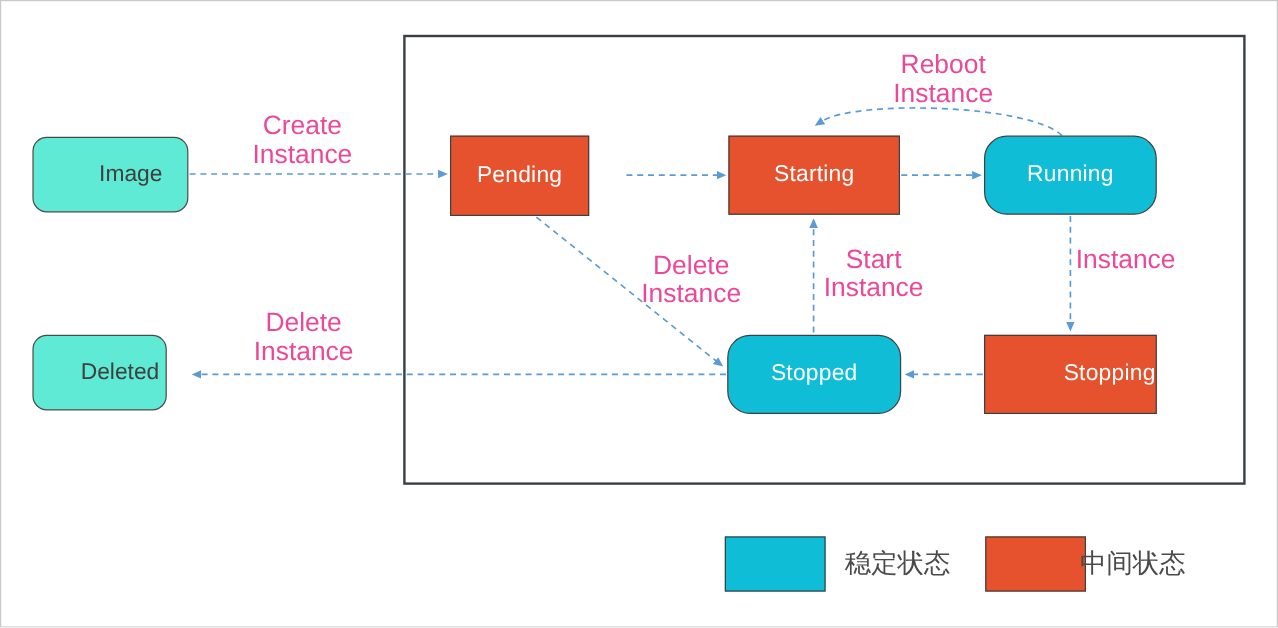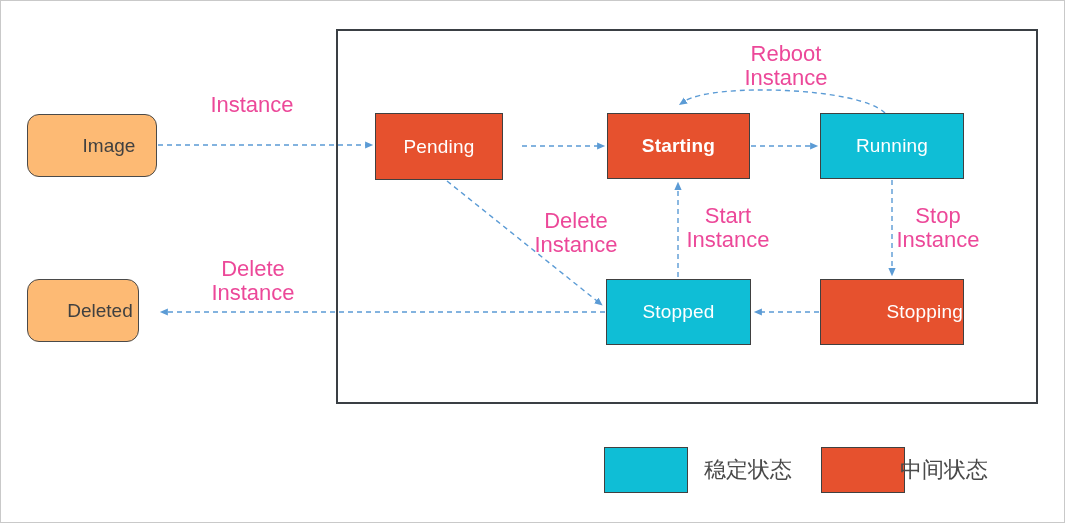--- a/index.html
+++ b/index.html
@@ -21,26 +21,26 @@
   }
   .layer{position:absolute;left:0;top:0;}
   .edge{fill:none;stroke:#5B9BD5;stroke-width:1.4;stroke-dasharray:5 4;}
   .state{
     position:absolute;
     display:flex;align-items:center;justify-content:center;
     color:#ffffff;font-size:19px;letter-spacing:.2px;
     border:1.5px solid #404040;box-sizing:border-box;
   }
   .state.intermediate{background:#E6512E;}
-  .state.stable{background:#0FBED6;}
+  .state.stable{background:#0FBED6;border-radius:19px;}
   .terminal{
     position:absolute;
     display:flex;align-items:center;justify-content:center;
     color:#404040;font-size:19px;
-    background:#fdba74;
+    background:#5eead4;
     border:1.5px solid #4a4a4a;border-radius:12px;
     box-sizing:border-box;
     padding-left:34px;
   }
   .edge-label{
     position:absolute;width:130px;
     color:#ec4899;font-size:22px;line-height:24px;
     text-align:center;white-space:nowrap;
   }
   .legend-swatch{
@@ -78,53 +78,53 @@
     <path class="edge" d="M 604 311 L 166 311" marker-end="url(#arw)"></path>
   </svg>
 
   <div class="terminal" style="left:26px;top:113px;width:130px;height:63px;">
     <span>Image</span>
   </div>
   <div class="terminal" style="left:26px;top:278px;width:112px;height:63px;">
     <span>Deleted</span>
   </div>
 
-  <div class="state intermediate" style="left:374px;top:112px;width:128px;height:67px;">
+  <div class="state intermediate" style="left:374px;top:112px;width:116px;height:67px;">
     <span>Pending</span>
   </div>
-  <div class="state intermediate" style="left:606px;top:112px;width:143px;height:66px;font-weight:bold;">
+  <div class="state intermediate" style="left:606px;top:112px;width:143px;height:66px;">
     <span>Starting</span>
   </div>
   <div class="state stable" style="left:819px;top:112px;width:144px;height:66px;">
     <span>Running</span>
   </div>
   <div class="state stable" style="left:605px;top:278px;width:145px;height:66px;align-items:center;">
     <span>Stopped</span>
   </div>
   <div class="state intermediate" style="left:819px;top:278px;width:144px;height:66px;justify-content:flex-end;">
     <span>Stopping</span>
   </div>
 
   <div class="edge-label" style="left:186px;top:92px;">
+    <div>Create</div>
     <div>Instance</div>
   </div>
   <div class="edge-label" style="left:720px;top:41px;">
     <div>Reboot</div>
     <div>Instance</div>
   </div>
   <div class="edge-label" style="left:510px;top:208px;">
     <div>Delete</div>
     <div>Instance</div>
   </div>
   <div class="edge-label" style="left:662px;top:203px;">
     <div>Start</div>
     <div>Instance</div>
   </div>
   <div class="edge-label" style="left:872px;top:203px;">
-    <div>Stop</div>
     <div>Instance</div>
   </div>
   <div class="edge-label" style="left:187px;top:256px;">
     <div>Delete</div>
     <div>Instance</div>
   </div>
 
   <div class="legend-swatch stable" style="left:603px;top:446px;"></div>
   <div class="legend-text" style="left:703px;top:446px;">稳定状态</div>
   <div class="legend-swatch intermediate" style="left:820px;top:446px;"></div>

